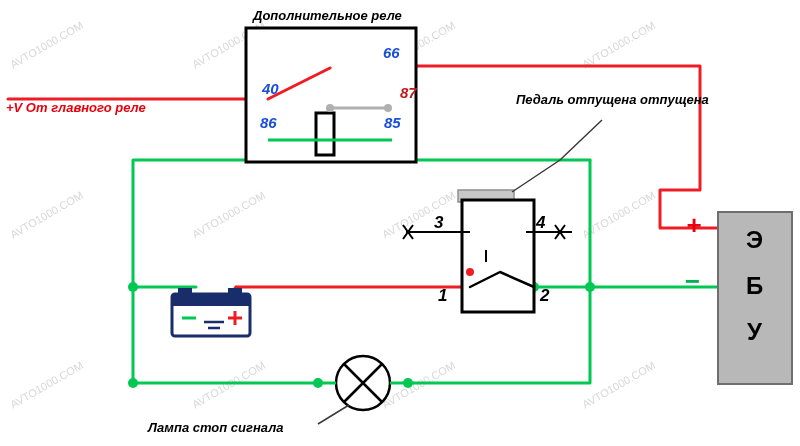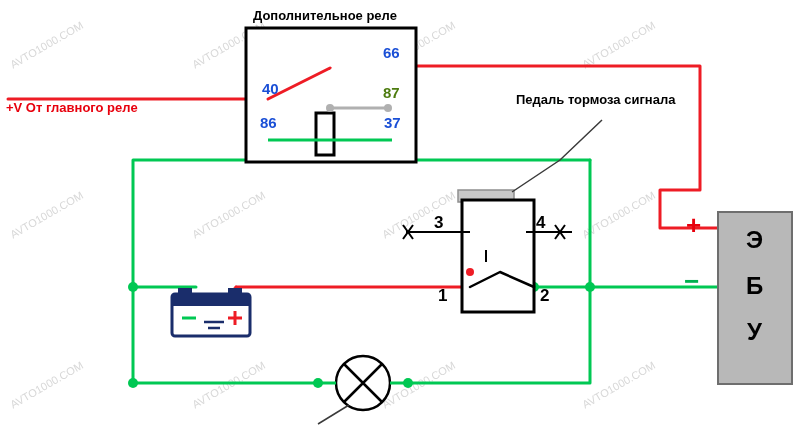--- a/index.html
+++ b/index.html
@@ -22,20 +22,21 @@
     left: 0;
     top: 0;
     width: 800px;
     height: 446px;
   }
   .lbl {
     position: absolute;
     white-space: nowrap;
     font-family: "Liberation Sans", sans-serif;
     color: #000000;
+    font-style: italic;
   }
   .lbl-title {
     font-size: 13px;
     font-weight: bold;
     color: #000000;
   }
   .lbl-term {
     font-size: 15px;
     font-weight: bold;
     color: #1a4fd6;
@@ -217,28 +218,29 @@
     <g>
       <rect x="718" y="212" width="74" height="172" fill="#b8b8b8" stroke="#6e6e6e" stroke-width="2"></rect>
     </g>
 
   </svg>
 
   <div class="lbl lbl-title" style="left:253px; top:8px;">Дополнительное реле</div>
 
   <div class="lbl lbl-term" style="left:262px; top:80px;">40</div>
   <div class="lbl lbl-term" style="left:260px; top:114px;text-align:center;">86</div>
-  <div class="lbl lbl-term" style="left:384px; top:114px;">37</div>
-  <div class="lbl lbl-term" style="left:383px; top:84px; color:#4d7c0f;">87</div>
+  <div class="lbl lbl-term" style="left:384px; top:114px;">85</div>
+  <div class="lbl lbl-term" style="left:400px; top:84px; color:#b91c1c;">87</div>
   <div class="lbl lbl-term" style="left:383px; top:44px;">66</div>
 
   <div class="lbl lbl-red" style="left:6px; top:90px;">+V От главного реле</div>
 
-  <div class="lbl lbl-plain" style="left:516px; top:92px;">Педаль тормоза сигнала</div>
-
+  <div class="lbl lbl-plain" style="left:516px; top:92px;">Педаль отпущена отпущена</div>
+
+  <div class="lbl lbl-plain" style="left:148px; top:420px;">Лампа стоп сигнала</div>
 
   <div class="lbl lbl-num" style="left:438px; top:286px;">1</div>
   <div class="lbl lbl-num" style="left:540px; top:286px;">2</div>
   <div class="lbl lbl-num" style="left:434px; top:213px;">3</div>
   <div class="lbl lbl-num" style="left:536px; top:213px;">4</div>
 
   <div class="lbl lbl-sign lbl-plus" style="left:686px; top:212px;">+</div>
   <div class="lbl lbl-sign lbl-minus" style="left:684px; top:268px;">−</div>
 
   <div class="ecu-text" style="left:718px; top:226px;">Э</div>

